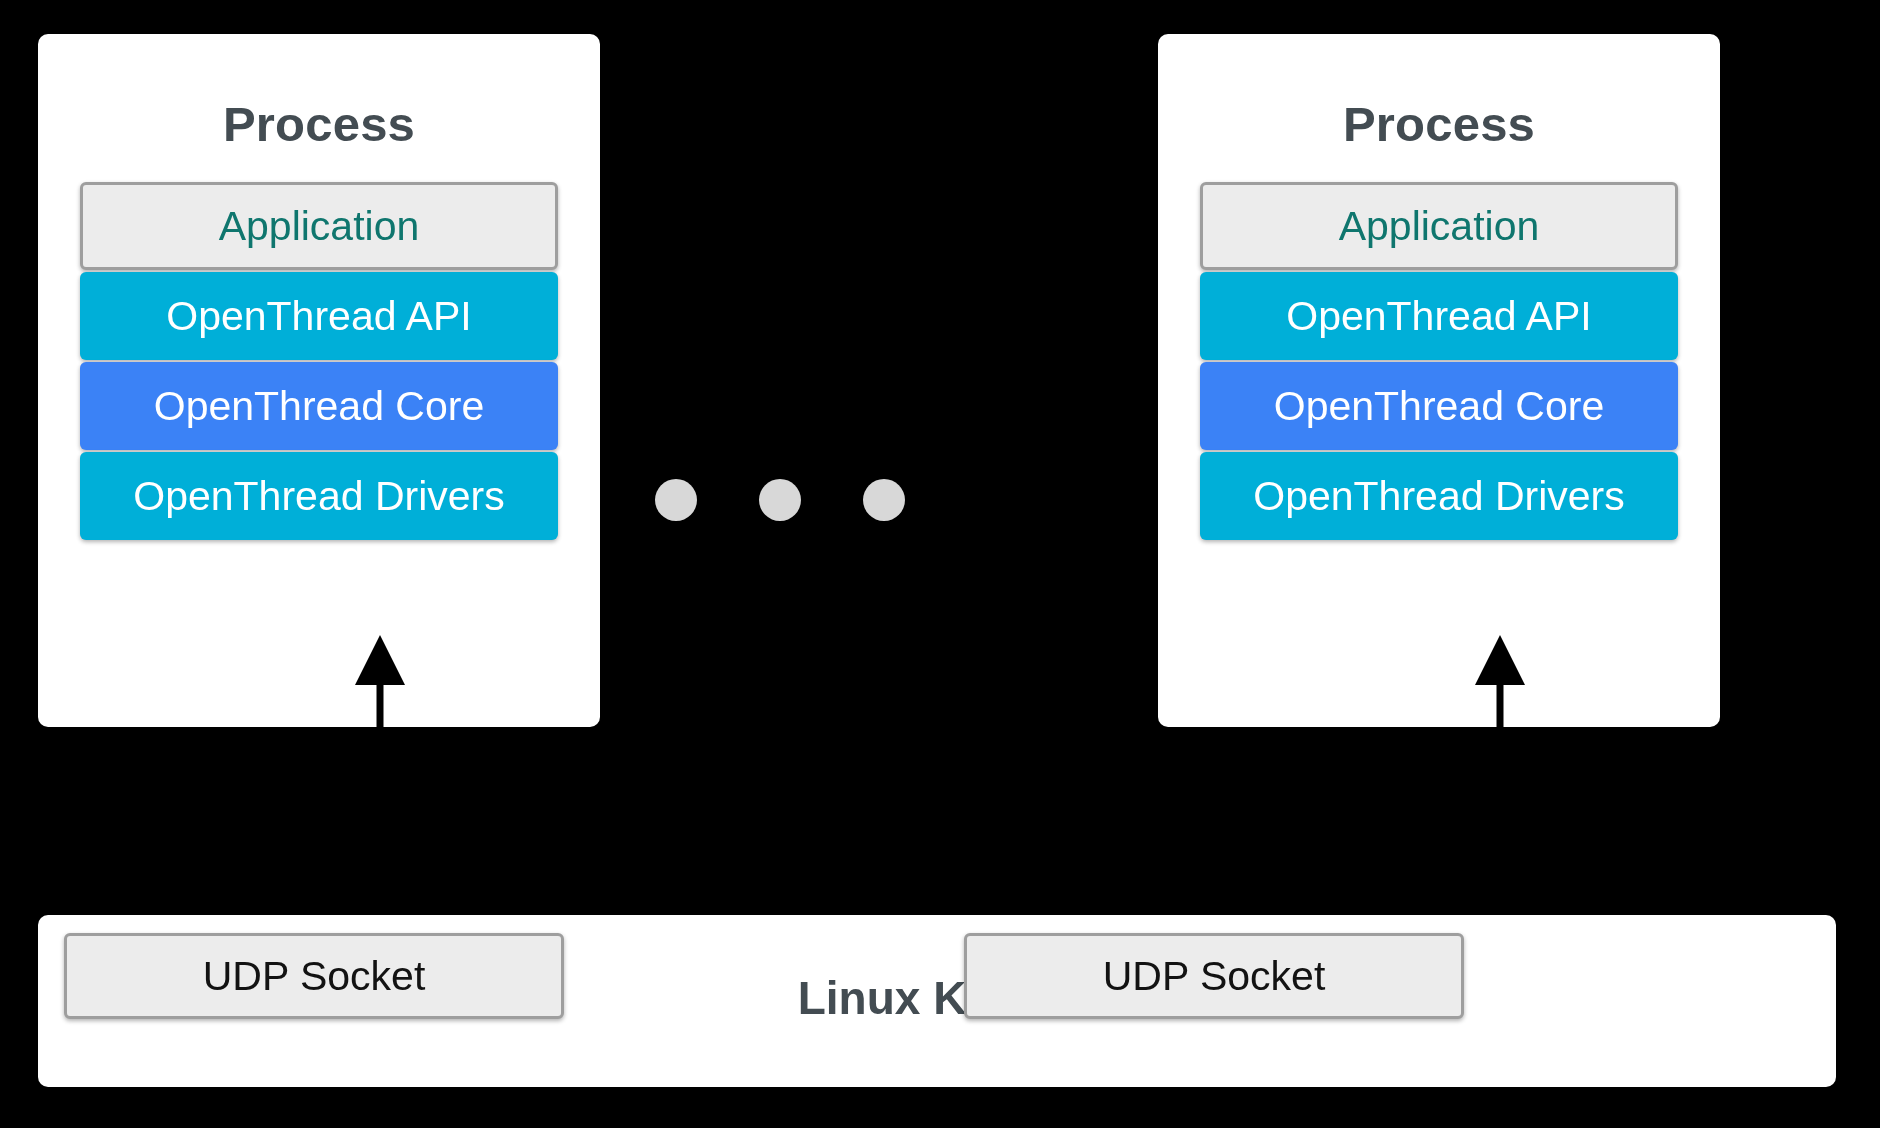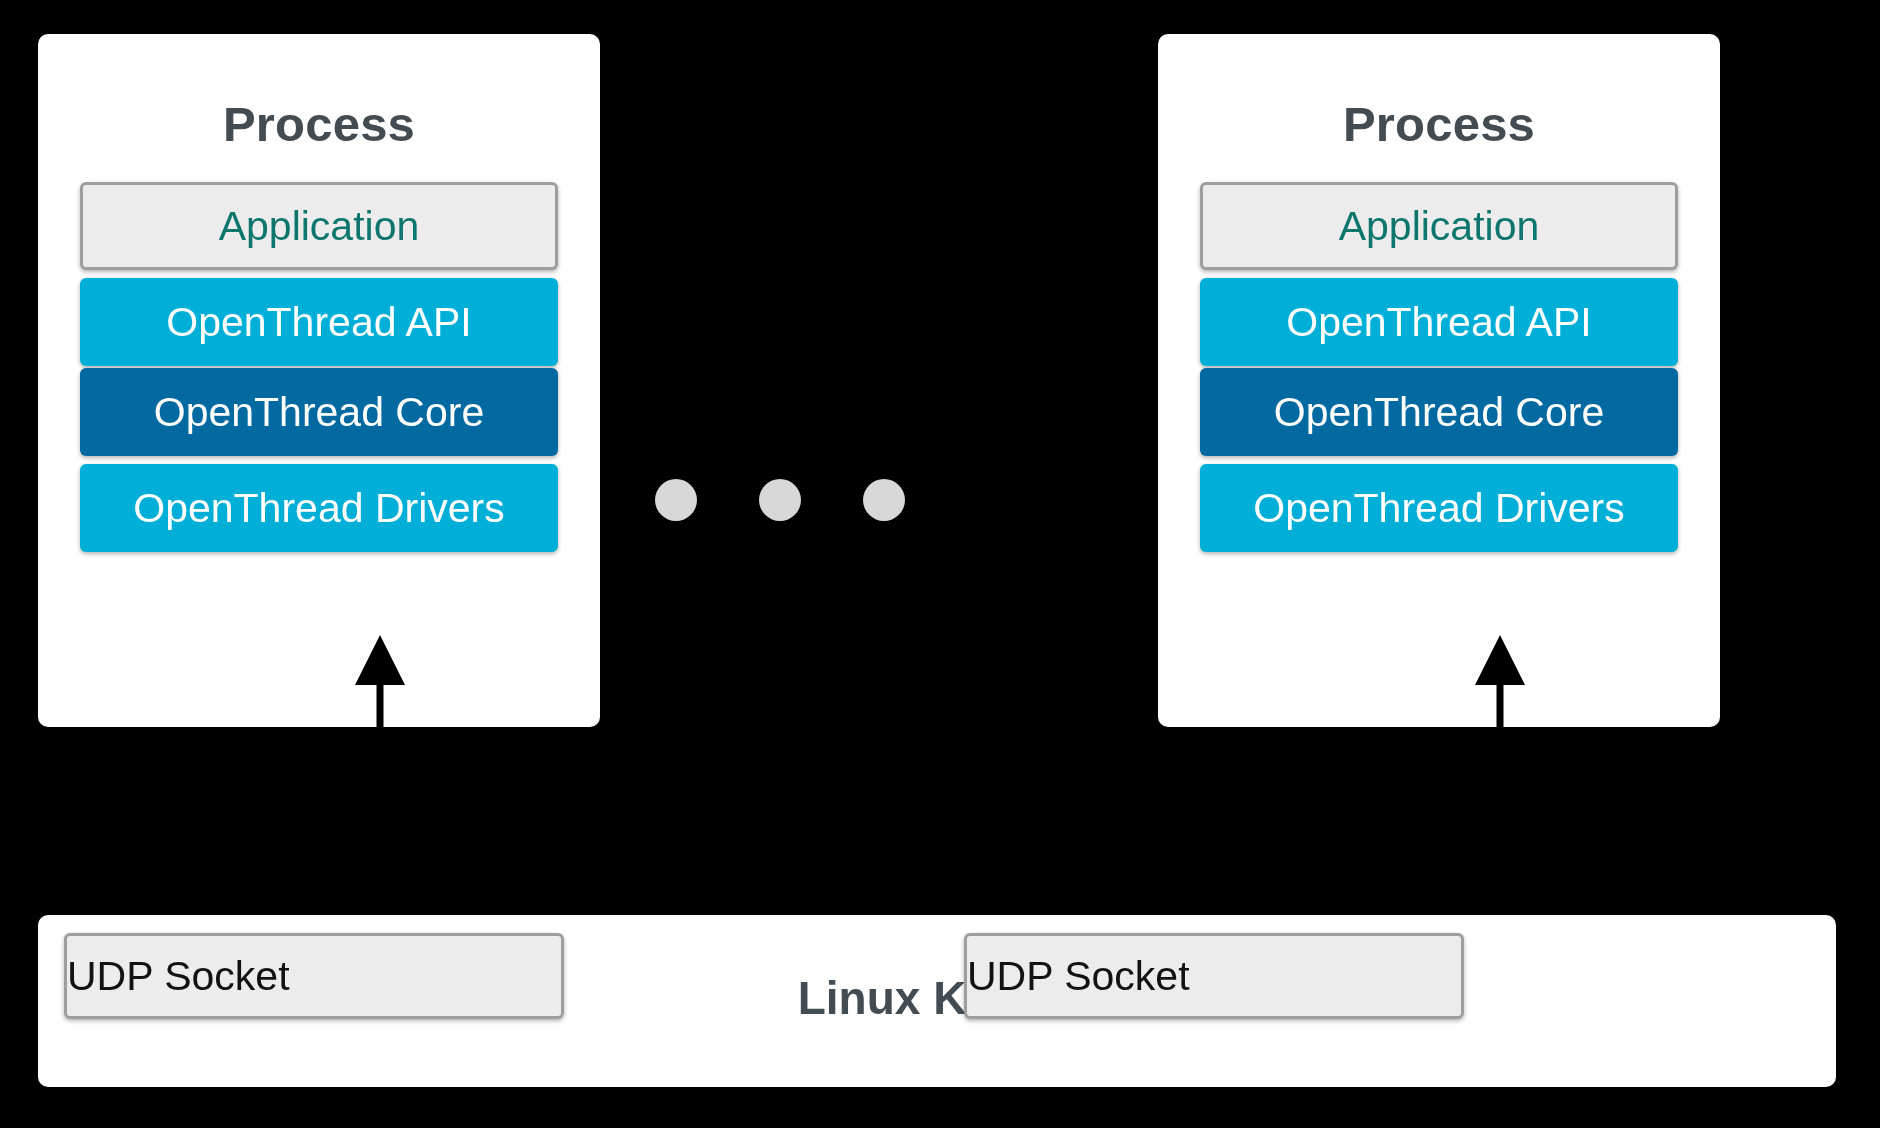--- a/index.html
+++ b/index.html
@@ -65,24 +65,24 @@
   .layer.app {
     background: #ECECEC;
     border: 3px solid #9E9E9E;
     color: #0f766e;
     line-height: 82px;
   }
   .layer.api,
   .layer.drivers {
     background: #00AFD8;
     color: #ffffff;
-    margin-top: 8px;
+    margin-top: 2px;
   }
   .layer.core {
-    background: #0369a1;
+    background: #3b82f6;
     color: #ffffff;
     margin-top: 2px;
   }
 
   
   .dots {
     position: absolute;
     left: 655px;
     top: 478px;
     width: 250px;
@@ -131,21 +131,21 @@
   .socket {
     position: absolute;
     top: 18px;
     width: 500px;
     height: 86px;
     background: #ECECEC;
     border: 3px solid #9E9E9E;
     border-radius: 6px;
     box-sizing: border-box;
     line-height: 80px;
-    text-align: left;
+    text-align: center;
     font-size: 41px;
     color: #121212;
     box-shadow: 0 2px 4px rgba(0,0,0,0.30);
   }
   .socket.s-left  { left: 26px; }
   .socket.s-right { left: 926px; }
 </style>
 </head>
 <body>
 

